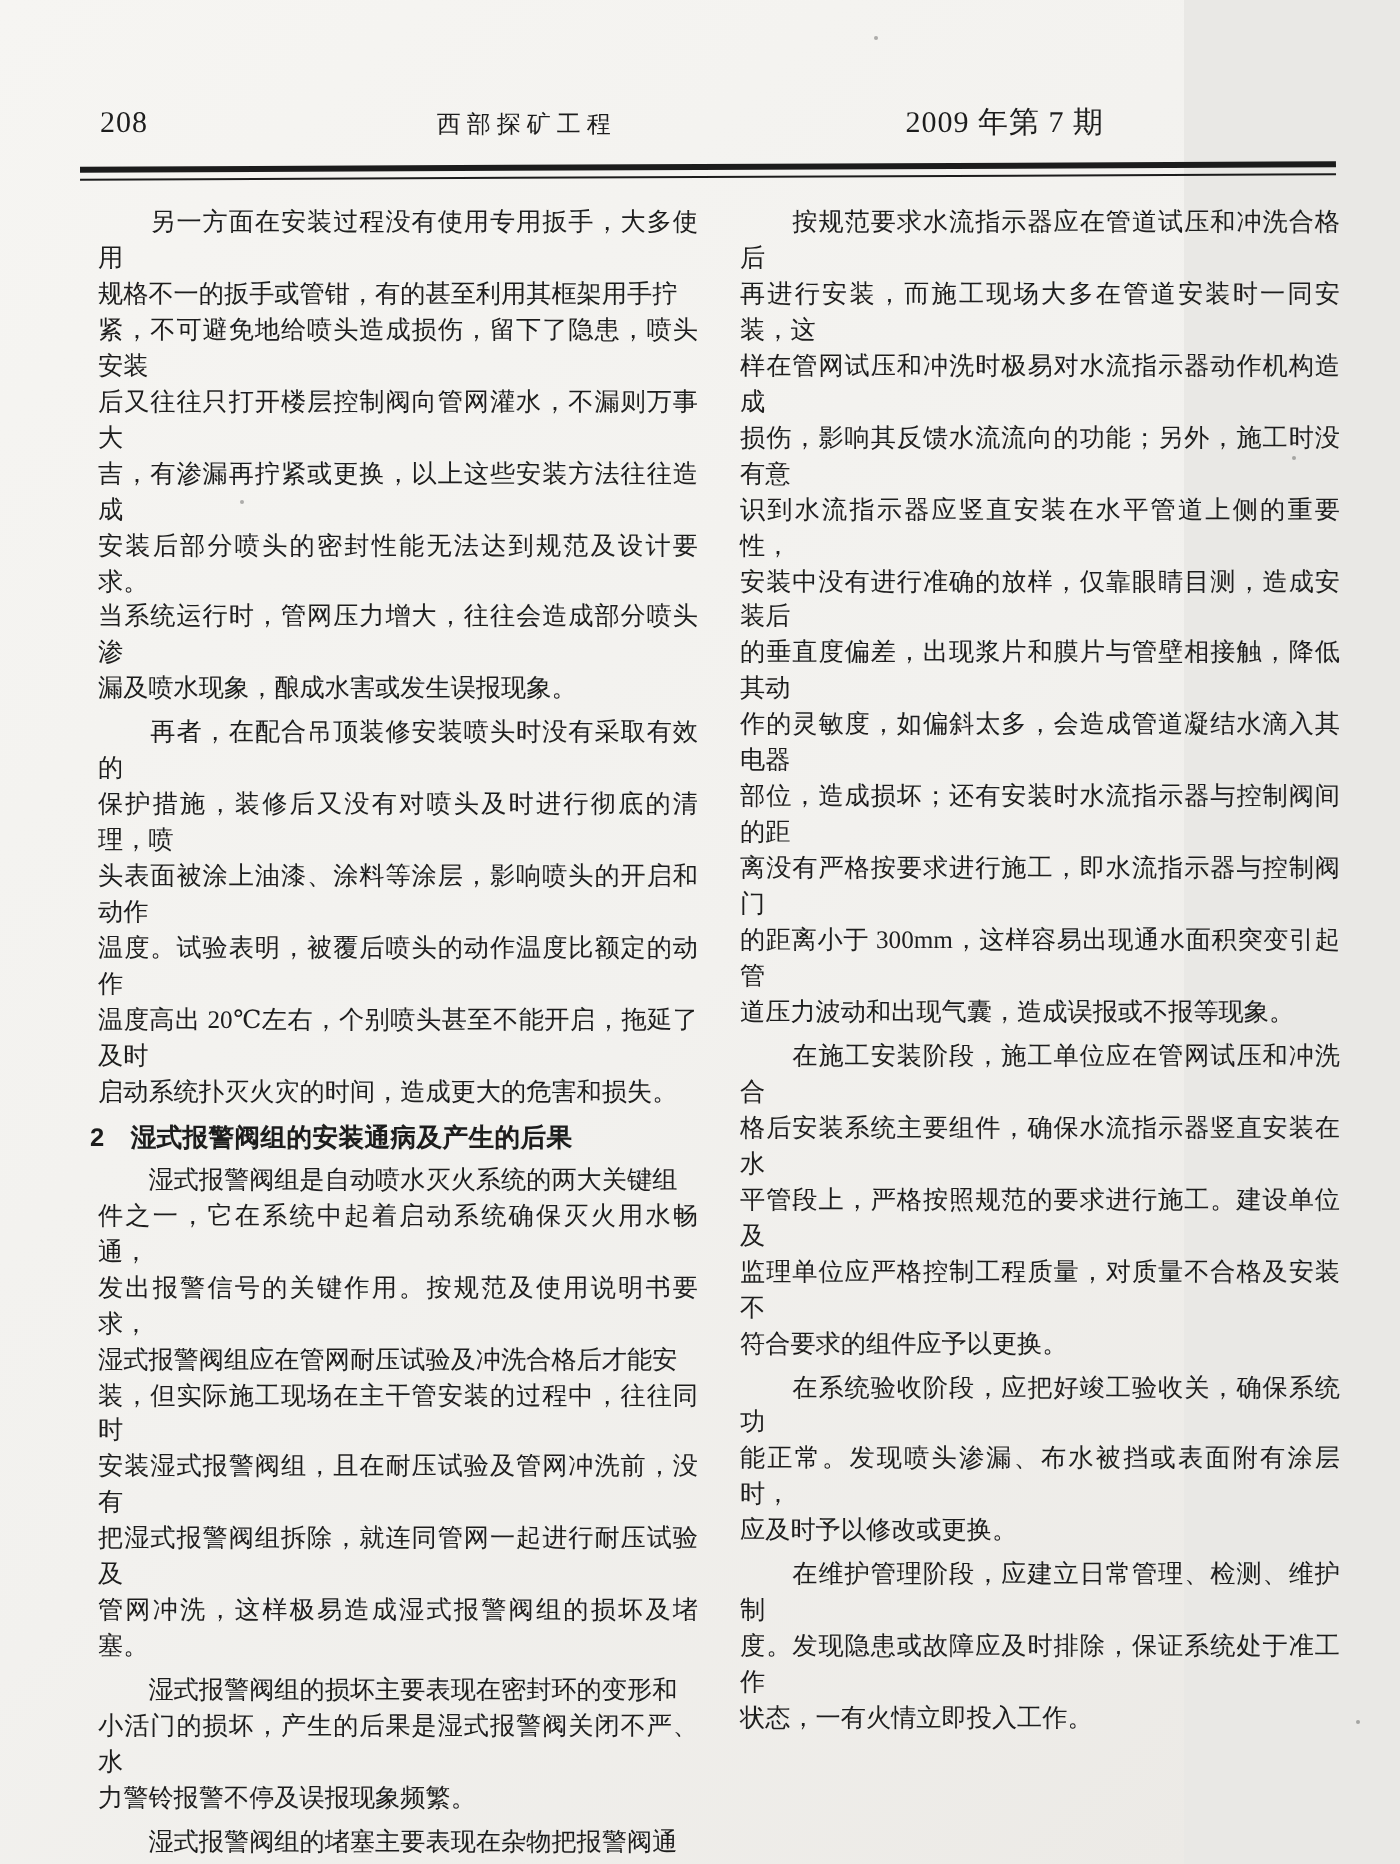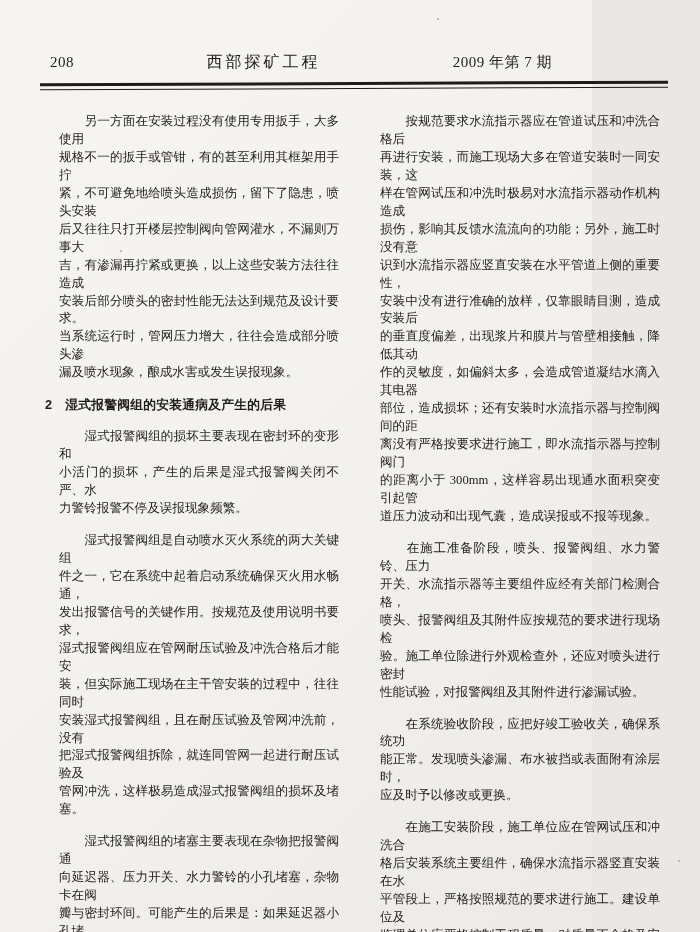--- a/index.html
+++ b/index.html
@@ -26,21 +26,21 @@
     top: 52px;
     left: 50px;
     right: 40px;
     display: flex;
     justify-content: space-between;
     align-items: baseline;
     font-size: 15px;
     letter-spacing: 0.5px;
   }
   .page-header .journal-title {
-    font-size: 16px;
+    font-size: 12px;
     letter-spacing: 3px;
   }
   .header-rule {
     position: absolute;
     top: 82px;
     left: 40px;
     width: 628px;
     transform: rotate(-0.25deg);
   }
   .header-rule .rule-thick {
@@ -63,21 +63,21 @@
   .column {
     width: 308px;
     flex: 0 0 308px;
     font-size: 12.6px;
     line-height: 17.95px;
     text-align: justify;
     letter-spacing: 0px;
   }
   .block-p {
     white-space: pre-line;
-    margin: 14px;
+    margin: 4px;
   }
   .block-h {
     white-space: pre-line;
     margin: 0;
     font-weight: bold;
     font-family: "Liberation Sans", "DejaVu Sans", sans-serif;
     font-size: 12.8px;
     letter-spacing: 0.2px;
   }
   
@@ -108,32 +108,38 @@
   <div class="columns">
     <div class="column">
         <div class="block-p">　　另一方面在安装过程没有使用专用扳手，大多使用
 规格不一的扳手或管钳，有的甚至利用其框架用手拧
 紧，不可避免地给喷头造成损伤，留下了隐患，喷头安装
 后又往往只打开楼层控制阀向管网灌水，不漏则万事大
 吉，有渗漏再拧紧或更换，以上这些安装方法往往造成
 安装后部分喷头的密封性能无法达到规范及设计要求。
 当系统运行时，管网压力增大，往往会造成部分喷头渗
 漏及喷水现象，酿成水害或发生误报现象。</div>
+        <div class="block-p">　　再者，在配合吊顶装修安装喷头时没有采取有效的
+保护措施，装修后又没有对喷头及时进行彻底的清理，喷
+头表面被涂上油漆、涂料等涂层，影响喷头的开启和动作
+温度。试验表明，被覆后喷头的动作温度比额定的动作
+温度高出 20℃左右，个别喷头甚至不能开启，拖延了及时
+启动系统扑灭火灾的时间，造成更大的危害和损失。</div>
         <div class="block-h">2　湿式报警阀组的安装通病及产生的后果</div>
-        <div class="block-p">　　湿式报警阀组的损坏主要表现在密封环的变形和
-小活门的损坏，产生的后果是湿式报警阀关闭不严、水
-力警铃报警不停及误报现象频繁。</div>
         <div class="block-p">　　湿式报警阀组是自动喷水灭火系统的两大关键组
 件之一，它在系统中起着启动系统确保灭火用水畅通，
 发出报警信号的关键作用。按规范及使用说明书要求，
 湿式报警阀组应在管网耐压试验及冲洗合格后才能安
 装，但实际施工现场在主干管安装的过程中，往往同时
 安装湿式报警阀组，且在耐压试验及管网冲洗前，没有
 把湿式报警阀组拆除，就连同管网一起进行耐压试验及
 管网冲洗，这样极易造成湿式报警阀组的损坏及堵塞。</div>
+        <div class="block-p">　　湿式报警阀组的损坏主要表现在密封环的变形和
+小活门的损坏，产生的后果是湿式报警阀关闭不严、水
+力警铃报警不停及误报现象频繁。</div>
         <div class="block-p">　　湿式报警阀组的堵塞主要表现在杂物把报警阀通
 向延迟器、压力开关、水力警铃的小孔堵塞，杂物卡在阀
 瓣与密封环间。可能产生的后果是：如果延迟器小孔堵
 塞，延迟器就会失去其功能即无法最大限度地减少因水
 源压力波动或冲击而造成误报警；如果较大的杂质卡在
 阀瓣与密封环间，阀瓣就不能关闭严密，水流就会绵绵
 不断地流向水力警铃，使水力警铃长时间误报；以上两
 者均因长期扰乱工作人员的正常工作安排及工作情绪，
 时间一久，工作人员就会失去警觉，真正发生事故时，不
 能及时组织有关人员有效地投入灭火工作。如果通向
@@ -151,33 +157,28 @@
 样在管网试压和冲洗时极易对水流指示器动作机构造成
 损伤，影响其反馈水流流向的功能；另外，施工时没有意
 识到水流指示器应竖直安装在水平管道上侧的重要性，
 安装中没有进行准确的放样，仅靠眼睛目测，造成安装后
 的垂直度偏差，出现浆片和膜片与管壁相接触，降低其动
 作的灵敏度，如偏斜太多，会造成管道凝结水滴入其电器
 部位，造成损坏；还有安装时水流指示器与控制阀间的距
 离没有严格按要求进行施工，即水流指示器与控制阀门
 的距离小于 300mm，这样容易出现通水面积突变引起管
 道压力波动和出现气囊，造成误报或不报等现象。</div>
-        <div class="block-p">　　在施工准备阶段，喷头、报警阀组、水力警铃、压力
-开关、水流指示器等主要组件应经有关部门检测合格，
-喷头、报警阀组及其附件应按规范的要求进行现场检
-验。施工单位除进行外观检查外，还应对喷头进行密封
-性能试验，对报警阀组及其附件进行渗漏试验。</div>
-        <div class="block-p">　　在系统验收阶段，应把好竣工验收关，确保系统功
-能正常。发现喷头渗漏、布水被挡或表面附有涂层时，
-应及时予以修改或更换。</div>
         <div class="block-p">　　在施工安装阶段，施工单位应在管网试压和冲洗合
 格后安装系统主要组件，确保水流指示器竖直安装在水
 平管段上，严格按照规范的要求进行施工。建设单位及
 监理单位应严格控制工程质量，对质量不合格及安装不
 符合要求的组件应予以更换。</div>
+        <div class="block-p">　　在系统验收阶段，应把好竣工验收关，确保系统功
+能正常。发现喷头渗漏、布水被挡或表面附有涂层时，
+应及时予以修改或更换。</div>
         <div class="block-p">　　在维护管理阶段，应建立日常管理、检测、维护制
 度。发现隐患或故障应及时排除，保证系统处于准工作
 状态，一有火情立即投入工作。</div>
       </div>
   </div>
 
   <div class="speck" style="left:437px; top:18px;"></div>
   <div class="speck" style="left:646px; top:228px;"></div>
   <div class="speck" style="left:120px; top:250px;"></div>
   <div class="speck" style="left:678px; top:860px;"></div>

